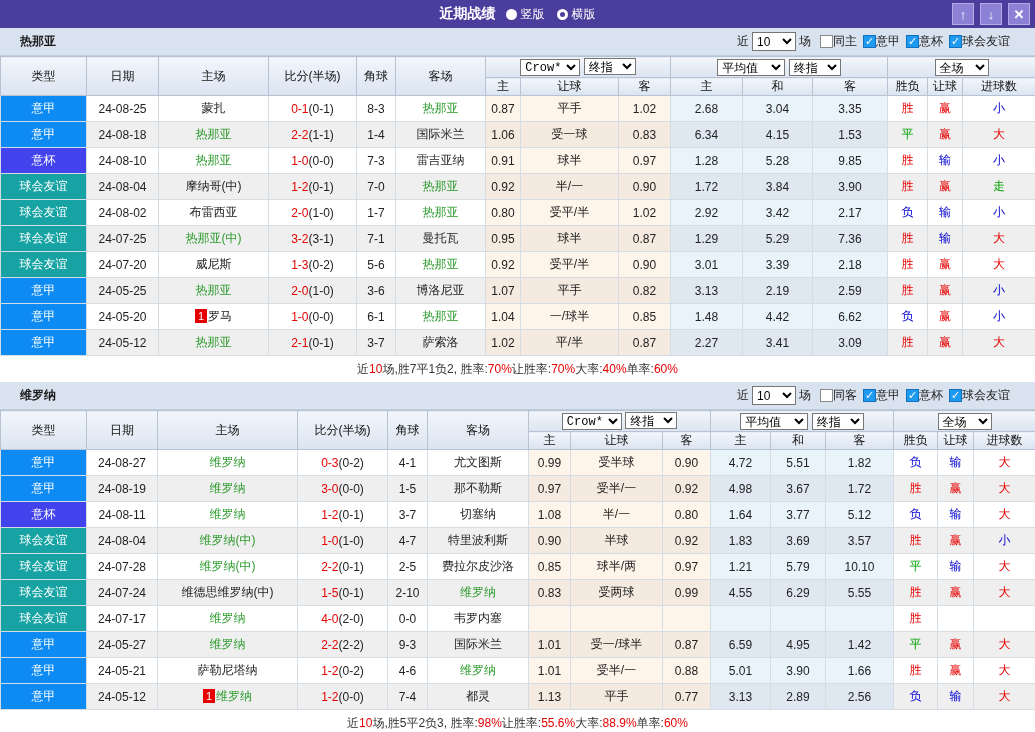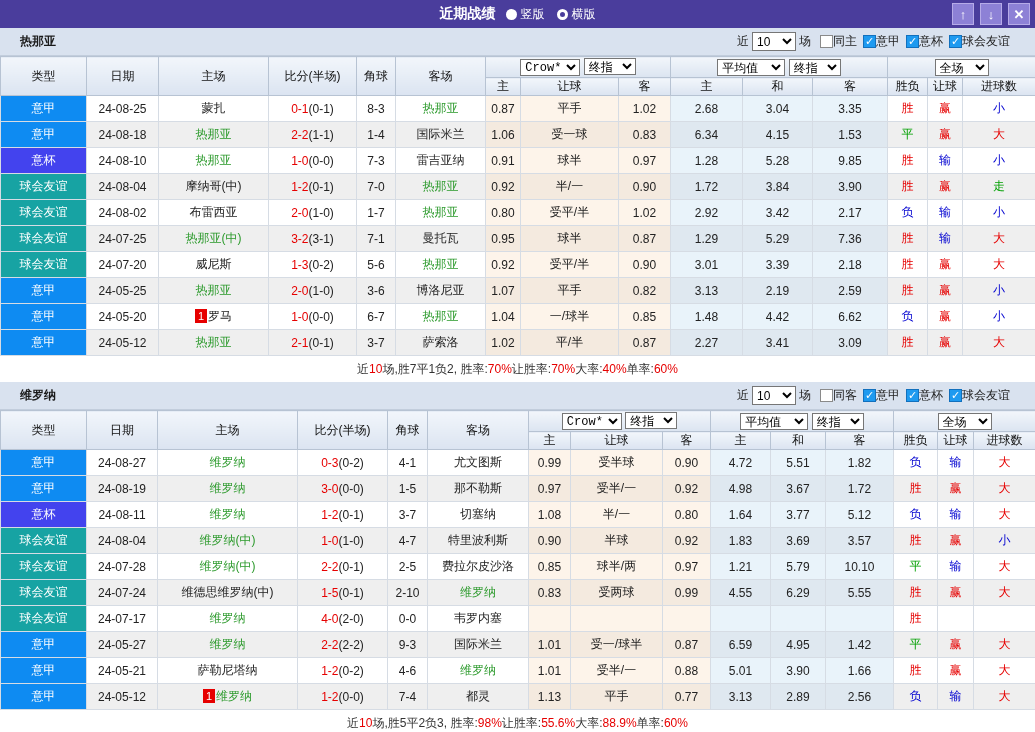--- a/index.html
+++ b/index.html
@@ -315,21 +315,21 @@
     <td class="c-avg">2.59</td>
     <td class="c-res" style="color: rgb(230, 0, 0);">胜</td>
     <td class="c-res" style="color: rgb(230, 0, 0);">赢</td>
     <td class="c-res" style="color: rgb(0, 0, 208);">小</td>
   </tr>
       <tr>
     <td class="c-type" style="background: rgb(14, 139, 242);">意甲</td>
     <td class="c-date">24-05-20</td>
     <td class="c-home"><span class="rank-badge">1</span><span>罗马</span></td>
     <td class="c-score"><span class="ft">1-0</span><span class="ht">(0-0)</span></td>
-    <td class="c-corner">6-7</td>
+    <td class="c-corner">6-1</td>
     <td class="c-away"><span class="team-green">热那亚</span></td>
     <td class="c-crow">1.04</td>
     <td class="c-crow">一/球半</td>
     <td class="c-crow">0.85</td>
     <td class="c-avg">1.48</td>
     <td class="c-avg">4.42</td>
     <td class="c-avg">6.62</td>
     <td class="c-res" style="color: rgb(0, 0, 208);">负</td>
     <td class="c-res" style="color: rgb(230, 0, 0);">赢</td>
     <td class="c-res" style="color: rgb(0, 0, 208);">小</td>

